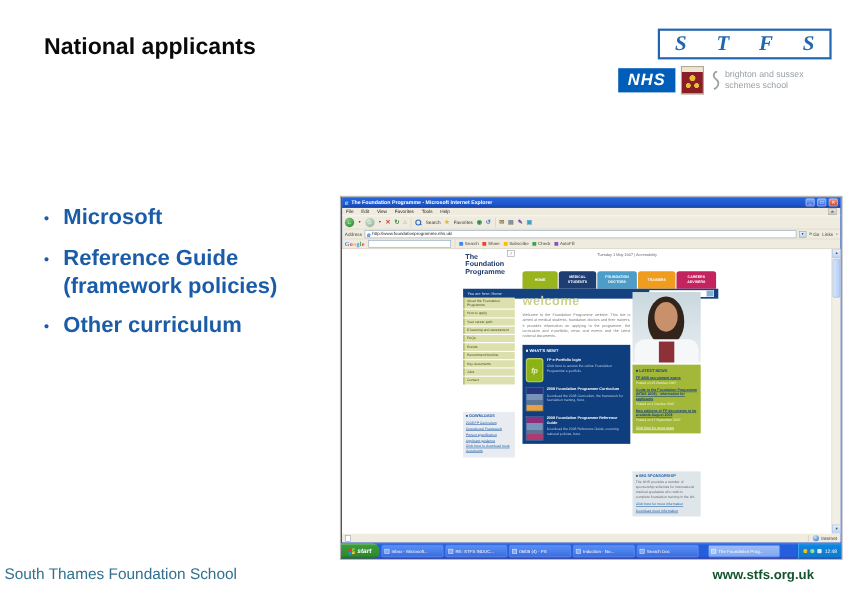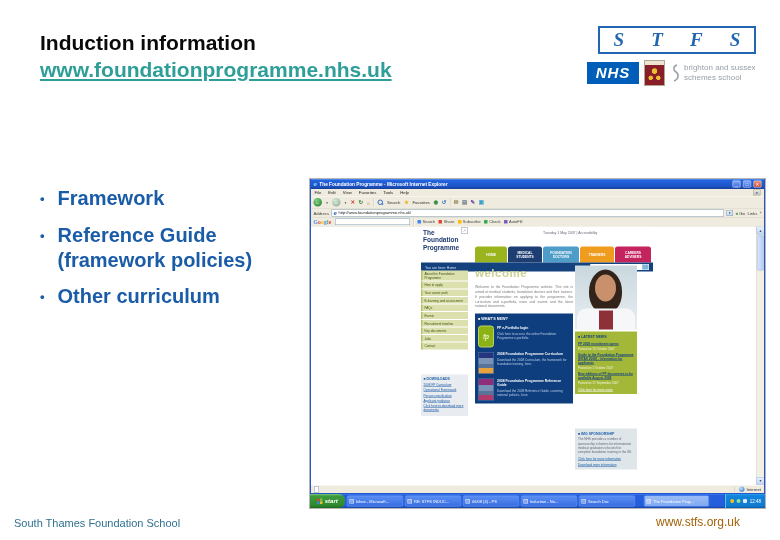--- a/index.html
+++ b/index.html
@@ -9,29 +9,29 @@
 
   
   .s-title{position:absolute;left:40px;top:31px;font-size:21px;font-weight:bold;color:#0a0a0a}
   .s-link{position:absolute;left:40px;top:58px;font-size:21px;font-weight:bold;color:#2E9E99;
           text-decoration:underline;cursor:pointer}
   .bullets{position:absolute;left:40px;top:186px;width:270px;list-style:none}
   .bullets li{display:flex;gap:13px;margin-bottom:11px;font-size:20px;font-weight:bold;
               color:#1A5CA8;line-height:1.25}
   .bullets .dot{font-size:13px;line-height:2;flex:none}
   .bullets .btxt{width:210px}
-  .f-left{position:absolute;left:14px;bottom:11px;font-size:11px;color:#30718F}
-  .f-right{position:absolute;right:40px;bottom:11px;font-size:12px;font-weight:normal;color:#a16207}
+  .f-left{position:absolute;left:4px;bottom:11px;font-size:14px;color:#30718F}
+  .f-right{position:absolute;right:40px;bottom:11px;font-size:12px;font-weight:bold;color:#14532d}
 
   
   .stfs-box{position:absolute;left:598px;top:26px;width:158px;height:28px;border:2px solid #2166B0;
             display:flex;align-items:center;justify-content:space-around;
             font-family:"Liberation Serif",serif;font-style:italic;font-weight:bold;
             font-size:19px;color:#2166B0;background:#fff}
-  .nhs-row{position:absolute;left:587px;top:59px;height:27px;display:flex;gap:5px;align-items:center}
+  .nhs-row{position:absolute;left:562px;top:59px;height:27px;display:flex;gap:5px;align-items:center}
   .nhs{width:52px;height:22px;background:#005EB8;color:#fff;font-style:italic;font-weight:bold;
        font-size:15px;display:flex;align-items:center;justify-content:center;letter-spacing:1px}
   .crest{width:21px;height:26px;border:1px solid #b0a890;
          background:radial-gradient(circle at 50% 42%,#E8C030 0 2.5px,transparent 3px),
                     radial-gradient(circle at 30% 70%,#E8C030 0 2px,transparent 2.5px),
                     radial-gradient(circle at 70% 70%,#E8C030 0 2px,transparent 2.5px),
                     linear-gradient(180deg,#EDE5D2 0 18%,#8A1E28 18% 100%)}
   .bsms{display:flex;align-items:flex-end;gap:4px}
   .school{font-size:8px;line-height:1.15;color:#98A0A8}
 
@@ -195,22 +195,21 @@
   .ti.shield{background:#F0C020;clip-path:polygon(50% 0,100% 20%,85% 100%,15% 100%,0 20%)}
   .ti.green{background:#8FE08F;border-radius:50%}
   .ti.gray{background:#E0E8F0}
   .clock{color:#fff;font-size:9px}
 </style>
 </head>
 <body>
 
 <div class="slide">
 
-  <div class="s-title">Induction information</div>
-  <div class="s-link">www.foundationprogramme.nhs.uk</div>
+  <div class="s-title">National applicants</div>
 
   <div>
     <div class="stfs-box">
       <span>S</span>
       <span>T</span>
       <span>F</span>
       <span>S</span>
     </div>
     <div class="nhs-row">
       <div class="nhs">NHS</div>
@@ -223,21 +222,21 @@
           <div>brighton and sussex</div>
           <div>schemes school</div>
         </div>
       </div>
     </div>
   </div>
 
   <ul class="bullets">
     <li>
       <span class="dot">•</span>
-      <span class="btxt">Framework</span>
+      <span class="btxt">Microsoft</span>
       </li>
     <li>
       <span class="dot">•</span>
       <span class="btxt">Reference Guide (framework policies)</span>
       </li>
     <li>
       <span class="dot">•</span>
       <span class="btxt">Other curriculum</span>
       </li>
   </ul>

